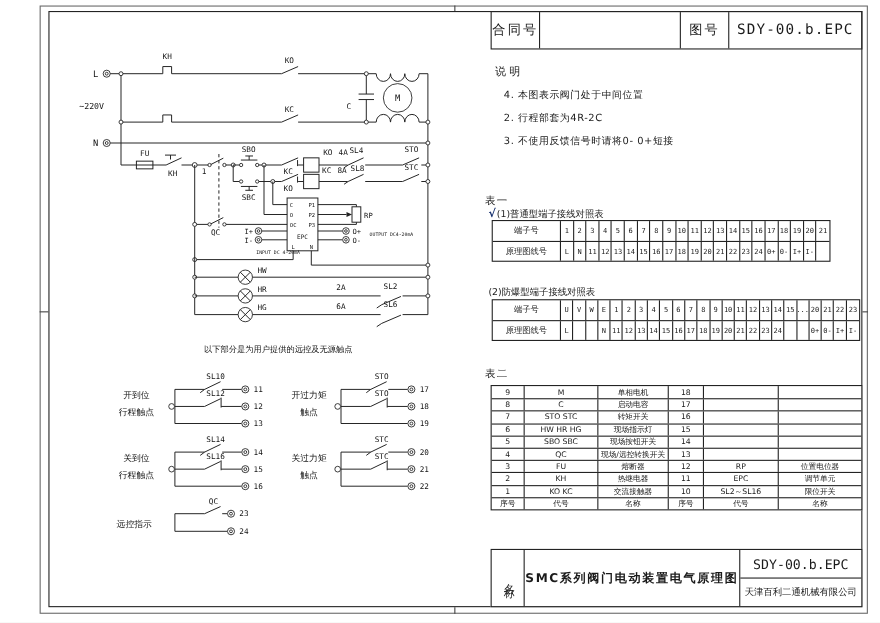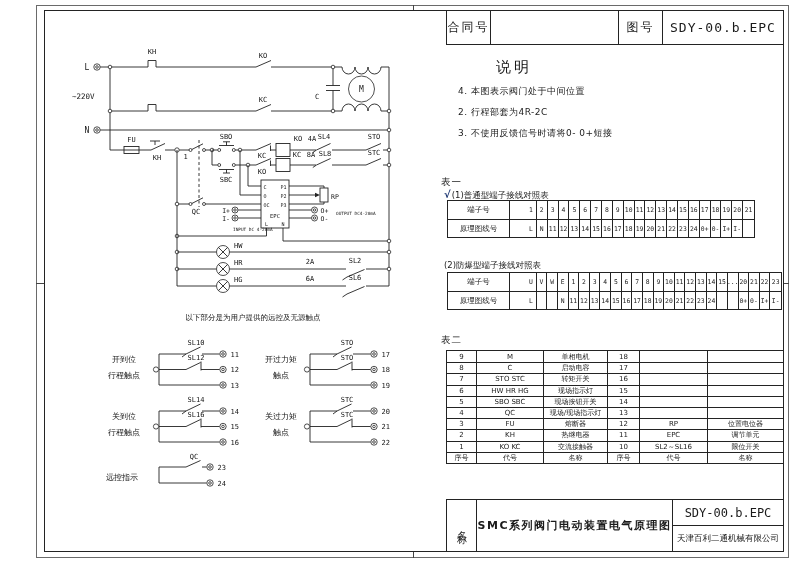--- a/index.html
+++ b/index.html
@@ -13,30 +13,30 @@
   .hdr{position:absolute;left:446px;top:10px;width:338px;height:35px;display:flex;
        border:1.6px solid #232323;box-sizing:border-box;}
   .hdr-cell{display:flex;align-items:center;justify-content:center;box-sizing:border-box;
             border-right:1.6px solid #232323;}
   .hdr-lab{font-size:12px;letter-spacing:2px;}
   .c1{width:44px;} .c2{width:128px;} .c3{width:44px;} .c4{flex:1;border-right:none;
        font-family:"DejaVu Sans Mono",monospace;font-size:13px;letter-spacing:1px;}
 
   
   .notes{position:absolute;left:450px;top:58px;width:330px;font-size:9px;}
-  .note-title{margin-left:46px;font-size:15px;letter-spacing:3px;margin-bottom:8px;}
+  .note-title{font-size:10px;letter-spacing:3px;margin-bottom:8px;}
   .note-line{margin-left:8px;margin-bottom:8px;letter-spacing:0.5px;white-space:nowrap;}
 
   .cap{position:absolute;font-size:9.5px;letter-spacing:1px;}
   .sub{position:absolute;font-size:8.5px;white-space:nowrap;}
   .chk{color:#16306e;font-weight:bold;font-size:10px;margin-right:1px;}
 
   
   .ttable{position:absolute;border:1px solid #232323;box-sizing:border-box;background:#fff;}
-  .trow{display:flex;height:18px;box-sizing:border-box;gap:16px;}
+  .trow{display:flex;height:18px;box-sizing:border-box;}
   .trow + .trow{border-top:1px solid #232323;}
   .tlabel{width:62px;border-right:1px solid #232323;display:flex;align-items:center;justify-content:center;
           font-size:7.5px;box-sizing:border-box;flex:none;}
   .tcells{flex:1;display:grid;}
   .t1 .tcells{grid-template-columns:repeat(21,1fr);}
   .t2 .tcells{grid-template-columns:repeat(24,1fr);}
   .tcell{border-right:1px solid #232323;display:flex;align-items:center;justify-content:center;
          font-size:6.4px;font-family:"DejaVu Sans Mono",monospace;overflow:hidden;box-sizing:border-box;}
   .tcell:last-child{border-right:none;}
 
@@ -265,21 +265,21 @@
         <div class="ccell">5</div>
         <div class="ccell">SBO  SBC</div>
         <div class="ccell">现场按钮开关</div>
         <div class="ccell">14</div>
         <div class="ccell"></div>
         <div class="ccell"></div>
       </div>
       <div class="crow">
         <div class="ccell">4</div>
         <div class="ccell">QC</div>
-        <div class="ccell">现场/现场指示灯</div>
+        <div class="ccell">现场/远控转换开关</div>
         <div class="ccell">13</div>
         <div class="ccell"></div>
         <div class="ccell"></div>
       </div>
       <div class="crow">
         <div class="ccell">3</div>
         <div class="ccell">FU</div>
         <div class="ccell">熔断器</div>
         <div class="ccell">12</div>
         <div class="ccell">RP</div>

